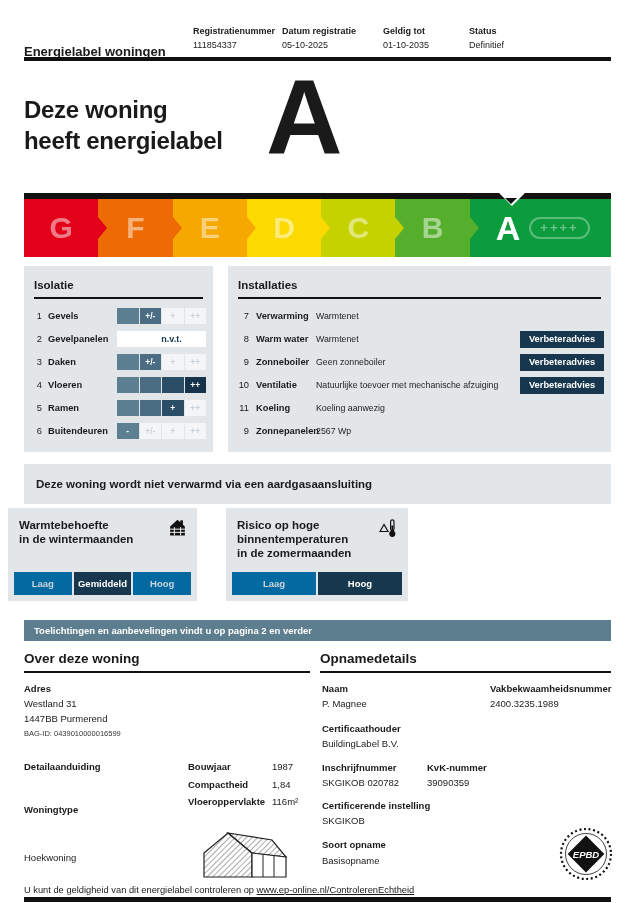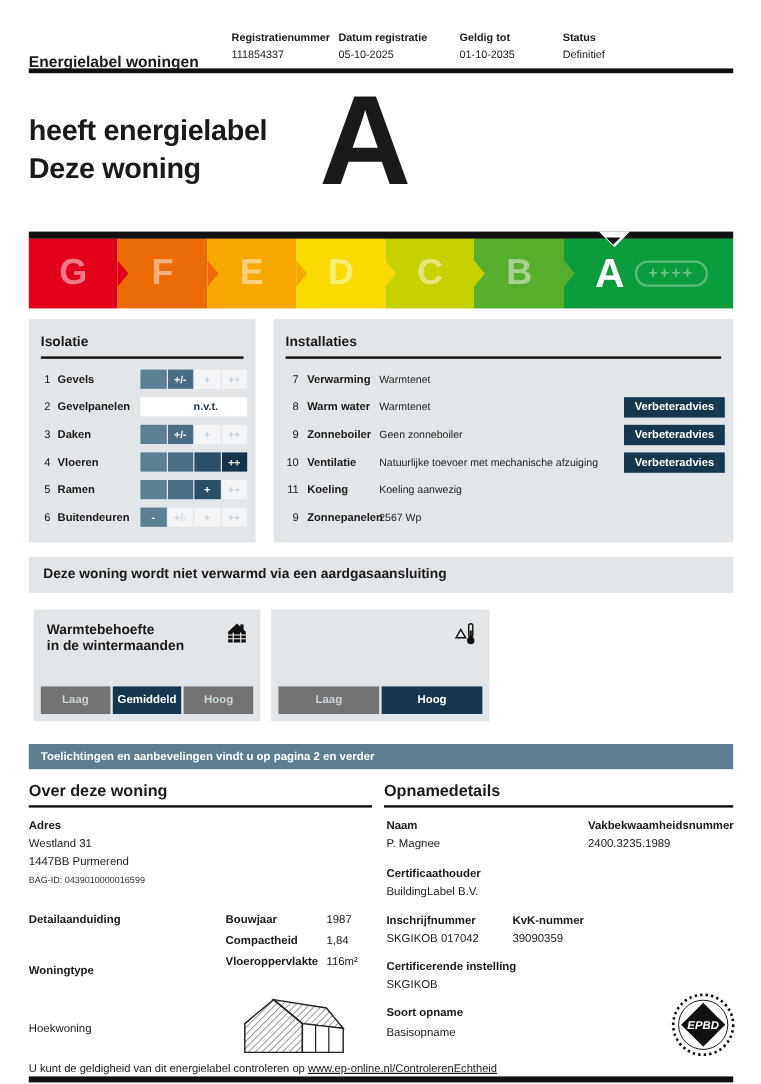--- a/index.html
+++ b/index.html
@@ -40,29 +40,29 @@
   .iso-cells{display:flex;gap:1px;width:89px;flex:none;}
   .cell{flex:1;height:16px;display:flex;align-items:center;justify-content:center;font-size:8.5px;font-weight:bold;color:#fff;}
   .cell.off{background:#f3f5f6;color:#c9d3d9;}
   .cell.nvt{background:#fff;color:#17374e;font-size:9px;padding-left:20px;}
   .inst-num{width:15px;font-size:9.3px;text-align:right;margin-right:7px;flex:none;}
   .inst-label{width:60px;font-size:9.3px;font-weight:bold;flex:none;}
   .inst-value{flex:1;font-size:8.8px;color:#222;white-space:nowrap;}
   .adv-btn{width:84px;height:17px;background:#17374e;color:#fff;font-size:9.3px;font-weight:bold;
            display:flex;align-items:center;justify-content:center;flex:none;}
   
-  .gasbar{left:24px;top:464px;width:587px;height:30px;display:flex;align-items:center;padding-left:12px;
+  .gasbar{left:24px;top:464px;width:587px;height:40px;display:flex;align-items:center;padding-left:12px;
           box-sizing:border-box;font-size:11.5px;font-weight:bold;}
   
   .panel{position:absolute;top:508px;height:93px;background:#e2e6e9;}
-  .p1{left:28px;width:189px;} .p2{left:226px;width:182px;} .p3{left:418px;width:193px;}
+  .p1{left:8px;width:189px;} .p2{left:226px;width:182px;} .p3{left:418px;width:193px;}
   .panel-title{position:absolute;left:11px;top:10px;font-size:11.5px;font-weight:bold;line-height:14px;white-space:pre-line;}
   .panel-icon{position:absolute;right:9px;top:9px;}
   .panel-opts{position:absolute;left:6px;right:6px;bottom:6px;height:23px;display:flex;gap:2px;}
-  .opt{flex:1;display:flex;align-items:center;justify-content:center;background:#737373;color:#ccd5da;font-size:9.5px;font-weight:bold;}
+  .opt{flex:1;display:flex;align-items:center;justify-content:center;background:#0369a1;color:#ccd5da;font-size:9.5px;font-weight:bold;}
   .opt.sel{background:#17374e;color:#fff;}
   .panel-value{position:absolute;left:6px;right:6px;bottom:6px;height:23px;background:#fff;color:#17374e;
                font-size:15px;font-weight:bold;display:flex;align-items:center;justify-content:center;letter-spacing:0.5px;}
   
   .banner{position:absolute;left:24px;top:620px;width:587px;height:21px;background:#5d7e8e;color:#fff;
           display:flex;align-items:center;padding-left:10px;box-sizing:border-box;font-size:9.5px;font-weight:bold;}
   
   .sec-head{position:absolute;font-size:13.5px;font-weight:bold;}
   .sec-underline{position:absolute;height:1.5px;background:#111;}
   .t{position:absolute;font-size:9.5px;}
@@ -90,22 +90,22 @@
     <span class="lab">Geldig tot</span>
     <span class="val">01-10-2035</span>
   </div>
   <div class="meta-col" style="left:469px">
     <span class="lab">Status</span>
     <span class="val">Definitief</span>
   </div>
   <div class="rule-top"></div>
 
   <div class="hero-title">
+    <div>Deze woning</div>
     <div>heeft energielabel</div>
-    <div>Deze woning</div>
   </div>
   <div class="hero-grade">A</div>
 
   <div class="scale">
     <div class="scale-topbar"></div>
     <div class="segs">
         <div class="seg" style="background: rgb(226, 0, 26); flex: 1 1 0%;">
           <span class="seg-letter">G</span>
           <span class="seg-arrow" style="border-left-color: rgb(226, 0, 26);"></span>
         </div>
@@ -261,20 +261,23 @@
         </svg>
     </div>
     <div class="panel-opts">
         <div class="opt">Laag</div>
         <div class="opt sel">Gemiddeld</div>
         <div class="opt">Hoog</div>
       </div>
   </div>
 
   <div class="panel p2">
+    <div class="panel-title">Risico op hoge
+binnentemperaturen
+in de zomermaanden</div>
     <div class="panel-icon">
       <svg width="22" height="22" viewBox="0 0 22 22">
           <path d="M3 14.5 L7 7.5 L11 14.5 Z" fill="none" stroke="#111" stroke-width="1.2"></path>
           <rect x="13.6" y="2.8" width="3.4" height="11" rx="1.7" fill="none" stroke="#111" stroke-width="1.2"></rect>
           <line x1="15.3" y1="8.5" x2="15.3" y2="14.5" stroke="#111" stroke-width="1.7"></line>
           <circle cx="15.3" cy="16.8" r="3.1" fill="#111"></circle>
         </svg>
     </div>
     <div class="panel-opts">
         <div class="opt">Laag</div>
@@ -317,21 +320,21 @@
 
   <div class="sec-head" style="left:320px;top:651px">Opnamedetails</div>
   <div class="sec-underline" style="left:320px;top:671px;width:291px"></div>
   <div class="t b" style="left:322px;top:683px">Naam</div>
   <div class="t" style="left:322px;top:698px">P. Magnee</div>
   <div class="t b" style="left:490px;top:683px">Vakbekwaamheidsnummer</div>
   <div class="t" style="left:490px;top:698px">2400.3235.1989</div>
   <div class="t b" style="left:322px;top:723px">Certificaathouder</div>
   <div class="t" style="left:322px;top:738px">BuildingLabel B.V.</div>
   <div class="t b" style="left:322px;top:762px">Inschrijfnummer</div>
-  <div class="t" style="left:322px;top:777px">SKGIKOB 017042</div>
+  <div class="t" style="left:322px;top:777px">SKGIKOB 020782</div>
   <div class="t b" style="left:427px;top:762px">KvK-nummer</div>
   <div class="t" style="left:427px;top:777px">39090359</div>
   <div class="t b" style="left:322px;top:800px">Certificerende instelling</div>
   <div class="t" style="left:322px;top:815px">SKGIKOB</div>
   <div class="t b" style="left:322px;top:839px">Soort opname</div>
   <div class="t" style="left:322px;top:855px">Basisopname</div>
   <div style="position:absolute;left:559px;top:827px">
     <svg width="54" height="54" viewBox="0 0 54 54">
       <circle cx="27" cy="27" r="25" fill="none" stroke="#111" stroke-width="2.2" stroke-dasharray="2 2.6"></circle>
       <circle cx="27" cy="27" r="20.5" fill="none" stroke="#111" stroke-width="0.8"></circle>

